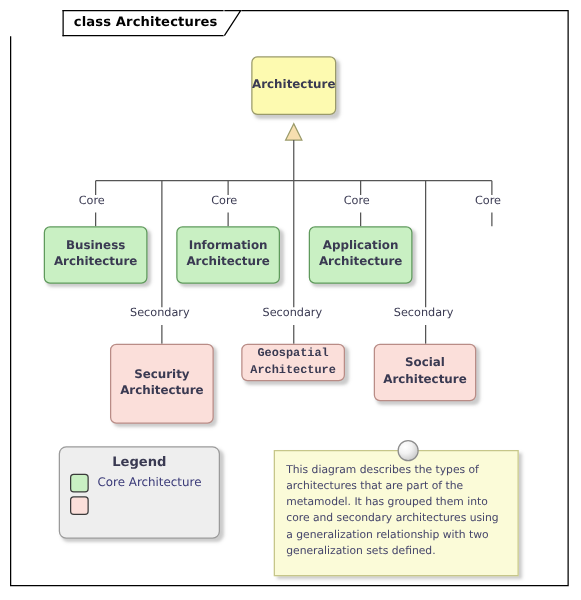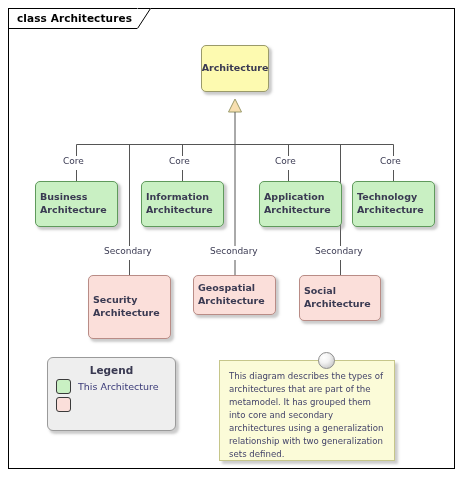--- a/index.html
+++ b/index.html
@@ -47,20 +47,21 @@
     border-bottom: 1px solid #000;
     background: #ffffff;
     display: flex;
     align-items: center;
     padding: 0 5px 1px 8px;
     font-size: 10.5px;
     font-weight: bold;
     color: #000000;
     letter-spacing: 0.1px;
     white-space: nowrap;
+    margin-left: 42px;
   }
   #title-tab-slant {
     width: 14px;
     height: 21px;
     position: relative;
   }
   #title-tab-slant::before {
     content: "";
     position: absolute;
     left: 0; top: 0;
@@ -82,20 +83,21 @@
   }
 
   
   .node {
     position: absolute;
     box-sizing: border-box;
     border-radius: 5px;
     display: flex;
     align-items: center;
     justify-content: center;
+    text-align: center;
     font-size: 9.5px;
     font-weight: bold;
     line-height: 1.35;
     color: #3a3a52;
     box-shadow: 2.5px 2.5px 2.5px rgba(140,140,140,0.45);
     z-index: 3;
   }
   .node-root {
     background: #fdfab0;
     border: 1px solid #9a9a6a;
@@ -161,21 +163,21 @@
     font-size: 9.5px;
     color: #3a3a78;
     white-space: nowrap;
   }
 
   
   #note {
     position: absolute;
     left: 210px;
     top: 351px;
-    width: 176px;
+    width: 196px;
     height: 101px;
     background: #fbfbd8;
     border: 1px solid #c6c68a;
     box-sizing: border-box;
     box-shadow: 2.5px 2.5px 2.5px rgba(140,140,140,0.45);
     z-index: 4;
   }
   #note-text {
     font-size: 8.6px;
     line-height: 1.52;
@@ -249,46 +251,43 @@
   <div class="edge-label" style="left:158px; top:147px;">Core</div>
   <div class="edge-label" style="left:264px; top:147px;">Core</div>
   <div class="edge-label" style="left:369px; top:147px;">Core</div>
 
   <div class="node node-core" style="left:26px; top:172px; width:83px; height:46px;">
     <span class="node-label">Business Architecture</span>
   </div>
   <div class="node node-core" style="left:132px; top:172px; width:83px; height:46px;">
     <span class="node-label">Information Architecture</span>
   </div>
-  <div class="node node-core" style="left:238px; top:172px; width:83px; height:46px;margin-left:12px;">
+  <div class="node node-core" style="left:238px; top:172px; width:83px; height:46px;">
     <span class="node-label">Application Architecture</span>
-  </div>
-  <div class="node node-core" style="left:343px; top:172px; width:83px; height:46px;">
-    <span class="node-label">Technology Architecture</span>
   </div>
 
   <div class="edge-label" style="left:93px; top:237px;">Secondary</div>
   <div class="edge-label" style="left:199px; top:237px;">Secondary</div>
   <div class="edge-label" style="left:304px; top:237px;">Secondary</div>
 
   <div class="node node-secondary" style="left:79px; top:266px; width:83px; height:64px;">
     <span class="node-label">Security Architecture</span>
   </div>
-  <div class="node node-secondary" style="left:184px; top:266px; width:83px; height:40px;">
+  <div class="node node-secondary" style="left:184px; top:266px; width:83px; height:30px;font-family:Liberation Mono, monospace;">
     <span class="node-label">Geospatial Architecture</span>
   </div>
   <div class="node node-secondary" style="left:290px; top:266px; width:82px; height:46px;">
     <span class="node-label">Social Architecture</span>
   </div>
 
   <div id="legend">
     <div id="legend-title">Legend</div>
     <div class="legend-row">
       <span class="legend-swatch core"></span>
-      <span class="legend-text">This Architecture</span>
+      <span class="legend-text">Core Architecture</span>
     </div>
     <div class="legend-row">
       <span class="legend-swatch secondary"></span>
     </div>
   </div>
 
   <div id="note">
     <div id="note-text">This diagram describes the types of architectures that are part of the metamodel. It has grouped them into core and secondary architectures using a generalization relationship with two generalization sets defined.</div>
   </div>
   <div id="note-anchor"></div>

